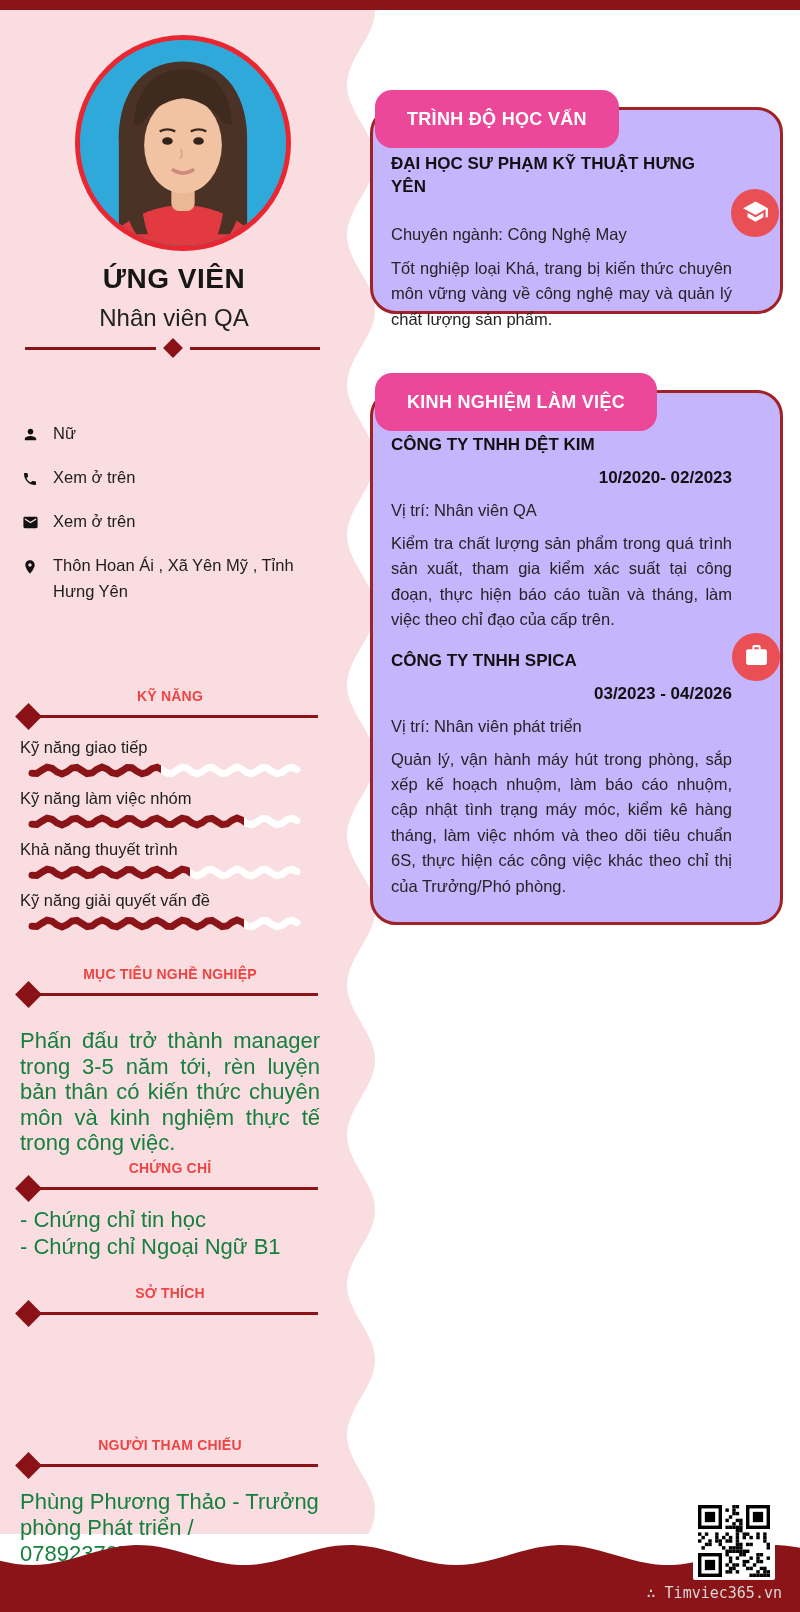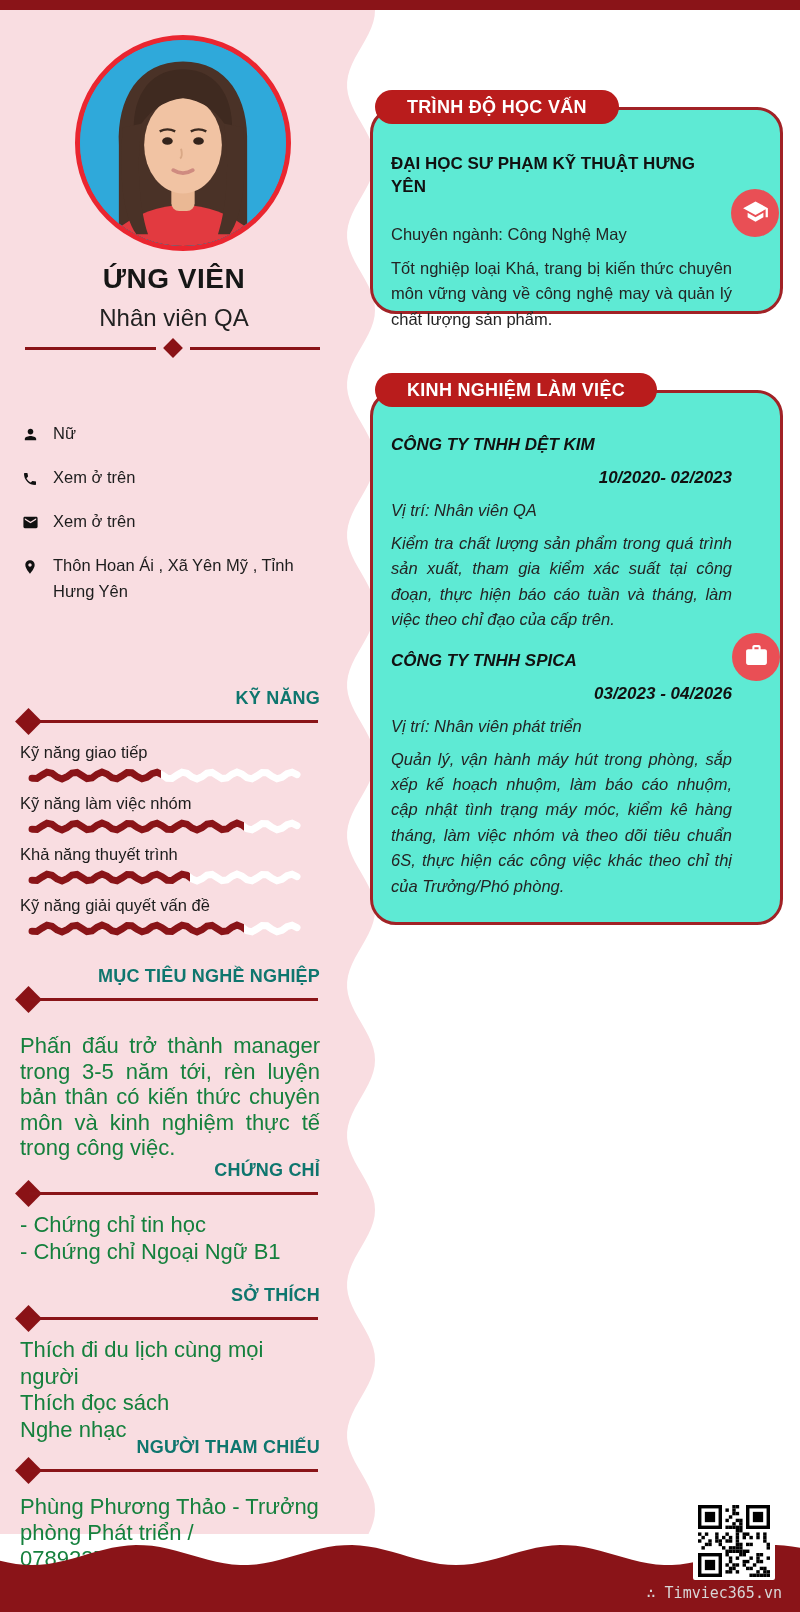--- a/index.html
+++ b/index.html
@@ -16,34 +16,34 @@
   .subtitle{margin-top:9px;font-size:24px;color:#222;}
   .divider{position:absolute;left:25px;top:341px;width:295px;display:flex;align-items:center;gap:10px;}
   .divider .seg{flex:1;height:3px;background:#8a1418;}
   .divider .dia{width:14px;height:14px;background:#8a1216;transform:rotate(45deg);}
   
   .contact{position:absolute;left:22px;top:420px;width:300px;}
   .crow{display:flex;gap:13px;margin-bottom:14px;font-size:16.5px;line-height:26px;color:#1d1d1d;}
   .crow .cicon{width:18px;flex:0 0 18px;padding-top:4px;}
   
   .sidesec{position:absolute;left:20px;width:300px;}
-  .sidesec h3{margin:0;font-size:18px;font-weight:bold;text-align:right;color:#0f766e;letter-spacing:.2px;}
+  .sidesec h3{margin:0;font-size:14px;font-weight:bold;text-align:center;color:#ef4444;letter-spacing:.2px;}
   .hline{position:relative;height:22px;margin-top:2px;}
   .hline .bar{position:absolute;left:9px;right:2px;top:9px;height:3px;background:#8a1418;}
   .hline .dia{position:absolute;left:-1px;top:1px;width:19px;height:19px;background:#8a1216;transform:rotate(45deg);}
   
   .sk-label{margin-top:8px;font-size:16.5px;line-height:22px;color:#1d1d1d;}
   .sk-bar{margin:5px 0 9px 8px;height:15px;}
   .just{text-align:justify;}
   .bodytext{font-size:22px;line-height:25.5px;color:#15803d;}
   .listtext{font-size:22px;line-height:26.5px;color:#15803d;}
   
-  .card{position:absolute;left:370px;width:413px;border:3px solid #a12226;border-radius:26px;box-sizing:border-box;background:#5eead4;}
-  .pill{position:absolute;height:34px;border-radius:17px;background:#b91c1c;color:#fff;
-        display:flex;align-items:center;justify-content:center;padding:0 32px;
+  .card{position:absolute;left:370px;width:413px;border:3px solid #a12226;border-radius:26px;box-sizing:border-box;background:#c4b5fd;}
+  .pill{position:absolute;height:34px;border-radius:17px;background:#ec4899;color:#fff;
+        display:flex;align-items:center;justify-content:center;padding:12px 32px;
         font-size:18px;font-weight:bold;letter-spacing:.3px;white-space:nowrap;z-index:3;}
   .badge{position:absolute;width:48px;height:48px;border-radius:50%;background:#e94f55;
          display:flex;align-items:center;justify-content:center;z-index:4;}
   .card-inner{padding:0 48px 0 18px;}
   .org{font-size:17px;font-weight:bold;line-height:23px;color:#111;}
   .period{font-size:17px;font-weight:bold;line-height:23px;color:#111;text-align:right;margin-top:10px;}
   .role{font-size:16.5px;line-height:26px;color:#242424;margin-top:8px;}
   .desc{font-size:16.5px;line-height:25.4px;color:#242424;margin-top:8px;}
   
   .foot-svg{position:absolute;left:0;top:1538px;}
@@ -202,25 +202,20 @@
       <div>- Chứng chỉ Ngoại Ngữ B1</div>
     </div>
   </div>
 
   <div class="sidesec" style="top:1285px;">
     <h3>SỞ THÍCH</h3>
     <div class="hline">
       <div class="dia"></div>
       <div class="bar"></div>
     </div>
-    <div class="listtext" style="margin-top:7px;">
-      <div>Thích đi du lịch cùng mọi người</div>
-      <div>Thích đọc sách</div>
-      <div>Nghe nhạc</div>
-    </div>
   </div>
 
   <div class="sidesec" style="top:1437px;">
     <h3>NGƯỜI THAM CHIẾU</h3>
     <div class="hline">
       <div class="dia"></div>
       <div class="bar"></div>
     </div>
     <p class="bodytext" style="margin:12px 0 0 0;line-height:26px;">Phùng Phương Thảo - Trưởng phòng Phát triển / 0789237075</p>
   </div>
@@ -239,21 +234,21 @@
     <span>
       <svg width="27" height="27" viewBox="0 0 24 24" fill="#fff">
           <path d="M5 13.18v4L12 21l7-3.82v-4L12 17l-7-3.82zM12 3L1 9l11 6 9-4.91V17h2V9L12 3z"></path>
         </svg>
     </span>
   </div>
 
   <div class="pill" style="left:375px;top:373px;">
     <span>KINH NGHIỆM LÀM VIỆC</span>
   </div>
-  <div class="card" style="top:390px;height:535px;font-style:italic;">
+  <div class="card" style="top:390px;height:535px;">
     <div class="card-inner" style="padding-top:40px;">
       <div class="org">CÔNG TY TNHH DỆT KIM</div>
       <div class="period">10/2020- 02/2023</div>
       <div class="role">Vị trí: Nhân viên QA</div>
       <div class="desc just">Kiểm tra chất lượng sản phẩm trong quá trình sản xuất, tham gia kiểm xác suất tại công đoạn, thực hiện báo cáo tuần và tháng, làm việc theo chỉ đạo của cấp trên.</div>
       <div class="org" style="margin-top:16px;">CÔNG TY TNHH SPICA</div>
       <div class="period">03/2023 - 04/2026</div>
       <div class="role">Vị trí: Nhân viên phát triển</div>
       <div class="desc just">Quản lý, vận hành máy hút trong phòng, sắp xếp kế hoạch nhuộm, làm báo cáo nhuộm, cập nhật tình trạng máy móc, kiểm kê hàng tháng, làm việc nhóm và theo dõi tiêu chuẩn 6S, thực hiện các công việc khác theo chỉ thị của Trưởng/Phó phòng.</div>
     </div>

